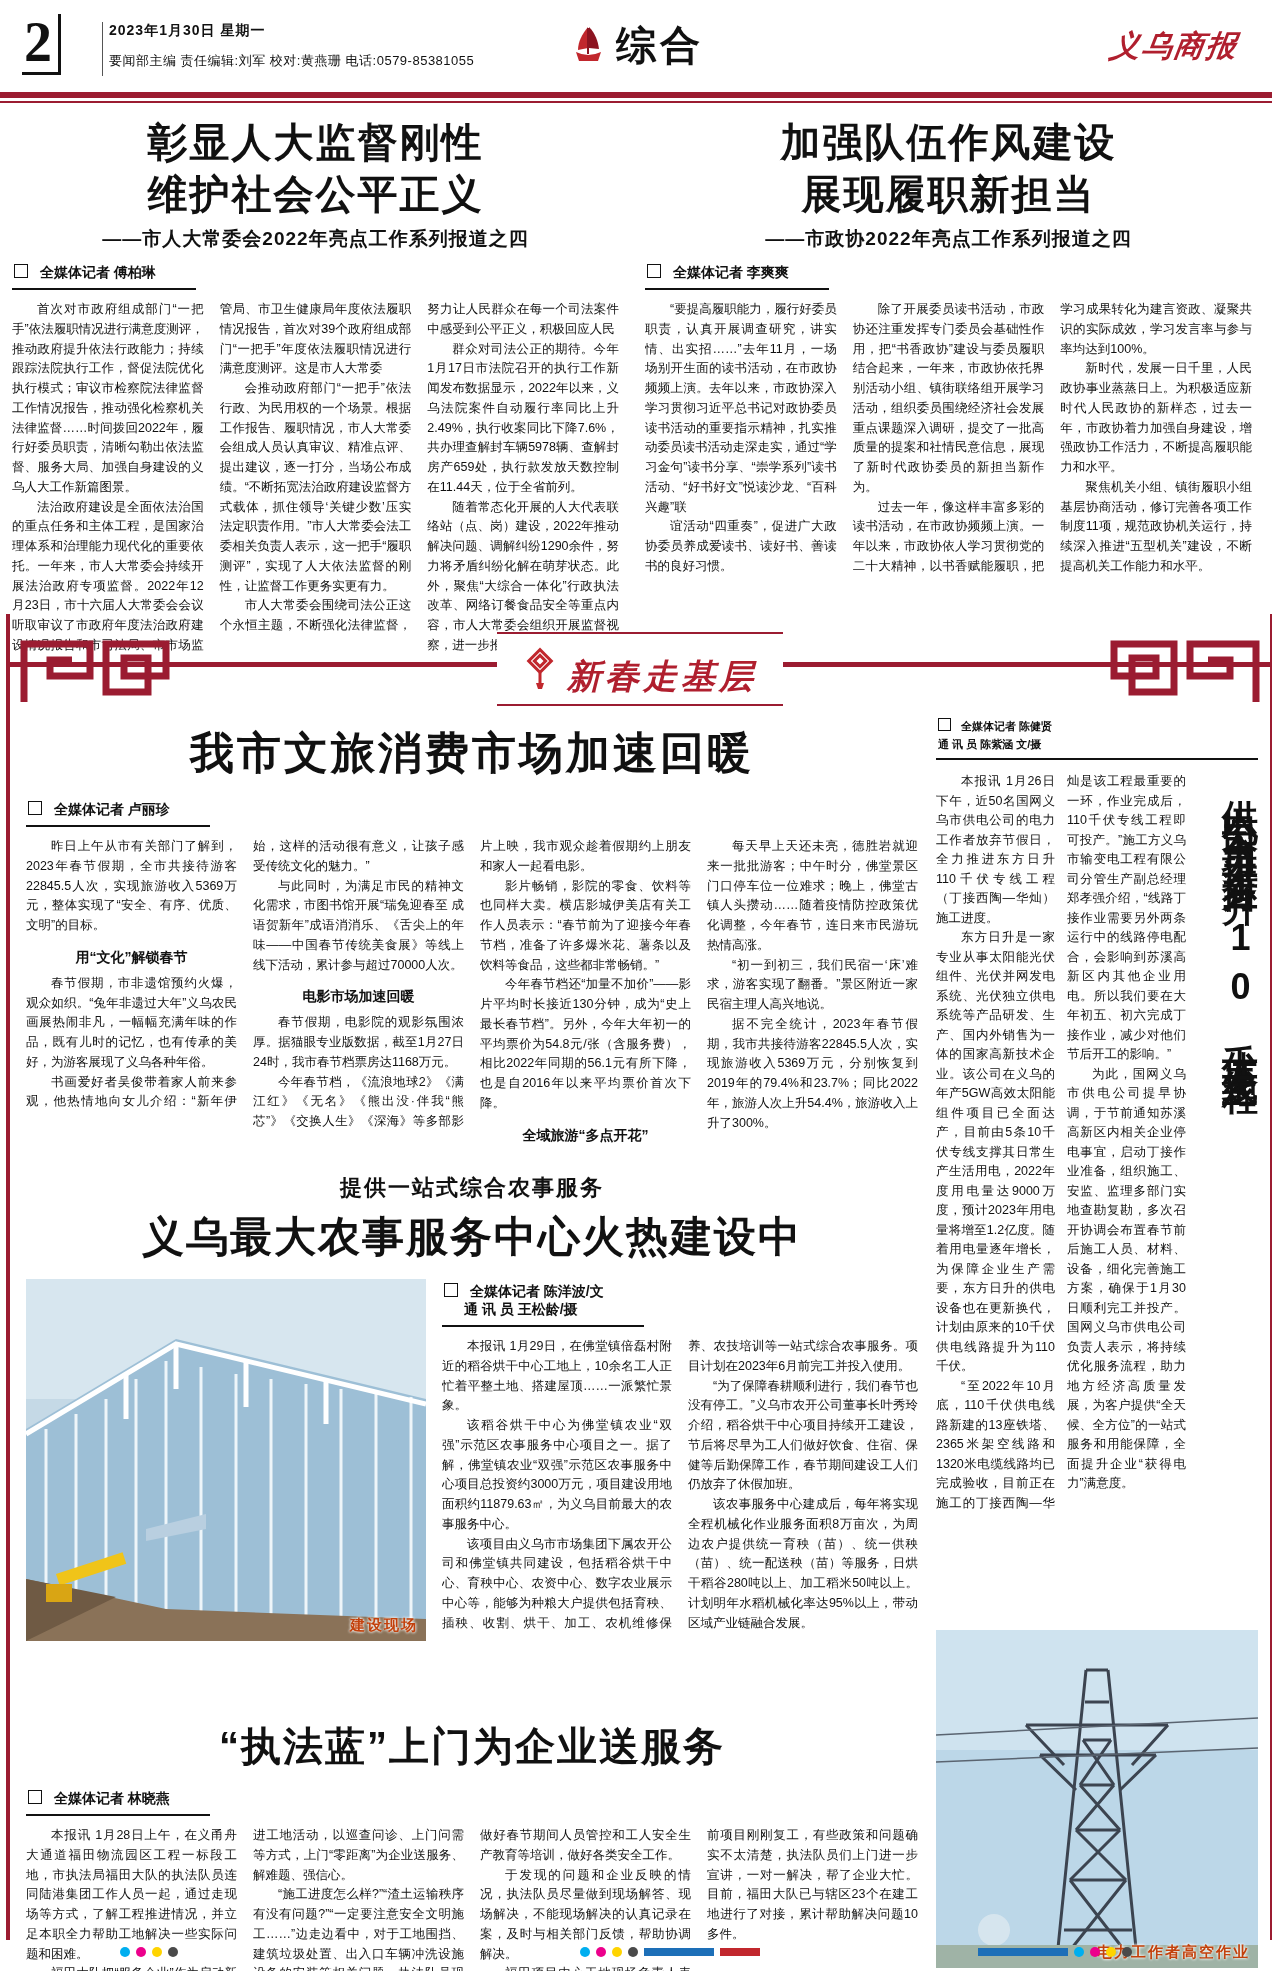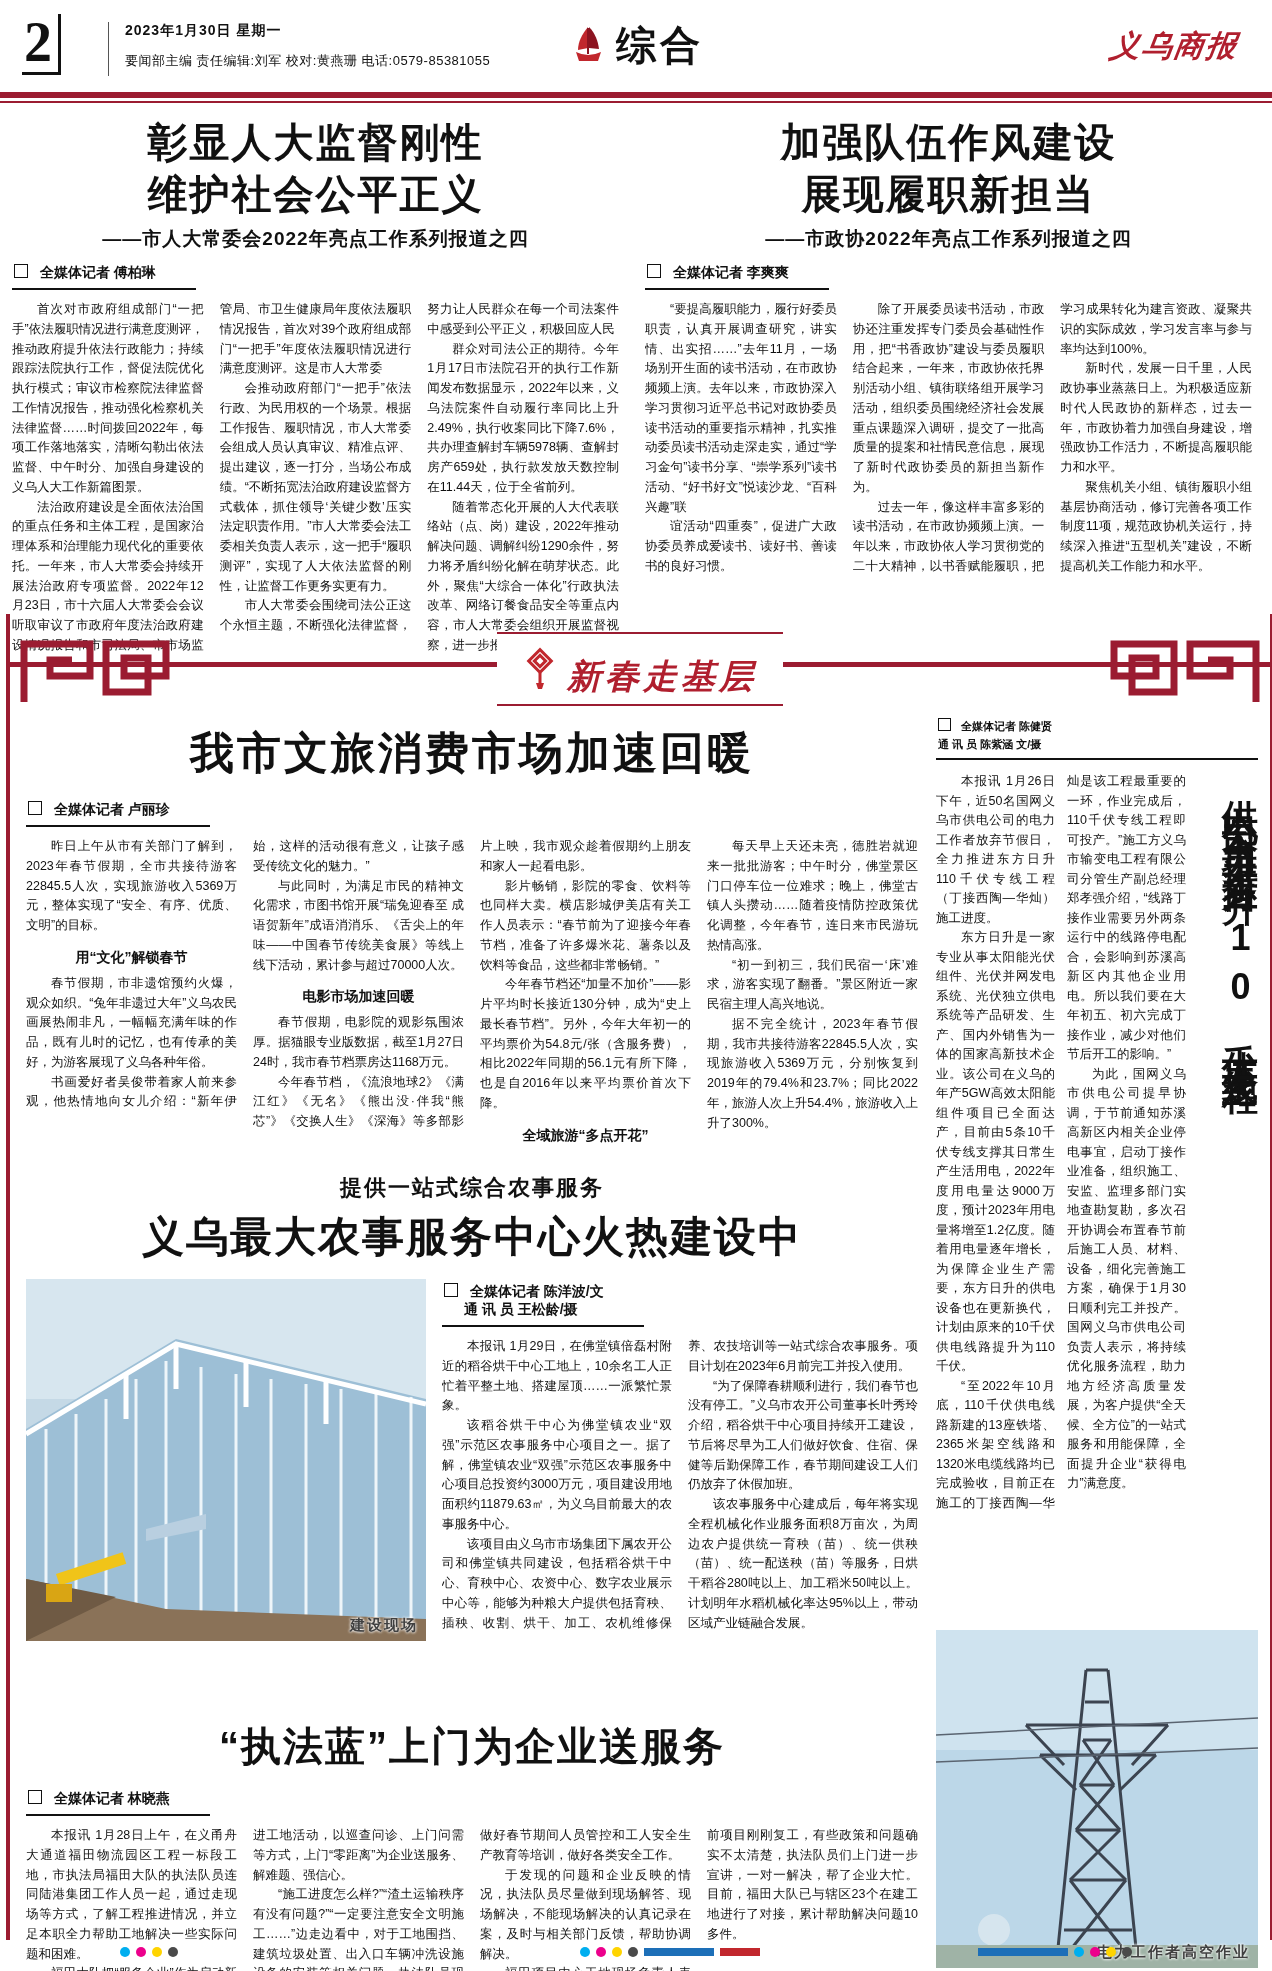--- a/index.html
+++ b/index.html
@@ -3,21 +3,21 @@
 <meta charset="utf-8">
 <style>
   html,body{margin:0;padding:0;background:#e8e8e8;}
   .page{position:relative;width:1272px;height:1971px;background:#fff;margin:0 auto;
         font-family:"Liberation Sans","DejaVu Sans",sans-serif;color:#111;overflow:hidden;}
   
   .masthead{position:absolute;top:8px;left:0;width:100%;height:80px;}
   .pageno{position:absolute;left:22px;top:6px;font-family:"Liberation Serif","DejaVu Serif",serif;
           font-size:56px;font-weight:bold;line-height:1;padding:0 6px 2px 2px;
           border-right:3px solid #111;border-bottom:3px solid #111;}
-  .mast-info{position:absolute;left:108px;top:14px;border-left:1px solid #555;padding-left:16px;height:54px;}
+  .mast-info{position:absolute;left:102px;top:14px;border-left:1px solid #555;padding-left:6px;height:54px;}
   .mast-date{font-size:14px;font-weight:bold;letter-spacing:1px;}
   .mast-staff{font-size:13px;margin-top:12px;letter-spacing:.5px;}
   .section-head{position:absolute;left:50%;top:10px;transform:translateX(-50%);display:flex;align-items:center;gap:8px;}
   .section-title{font-size:40px;font-weight:900;letter-spacing:4px;}
   .paper-name{position:absolute;right:34px;top:18px;color:#b01f2e;font-size:30px;font-weight:bold;
               font-family:"Liberation Serif","DejaVu Serif",serif;font-style:italic;letter-spacing:2px;
               transform:skewX(-8deg);}
   .mast-rule{position:absolute;top:92px;left:0;width:100%;}
   .mast-rule .r1{height:6px;background:#9b1c31;}
   .mast-rule .r2{height:2px;background:#9b1c31;margin-top:3px;}
@@ -50,21 +50,21 @@
   .left-col{flex:1;min-width:0;}
   .rail{width:322px;flex:none;display:flex;flex-direction:column;}
   
   .h2{font-size:44px;font-weight:900;text-align:center;letter-spacing:3px;margin:6px 0 14px;}
   .cols4{column-count:4;height:318px;}
   
   .kicker{font-size:22px;font-weight:bold;text-align:center;letter-spacing:2px;margin-top:18px;}
   .h3{font-size:42px;font-weight:900;text-align:center;letter-spacing:2px;margin:6px 0 14px;}
   .nongshi-flex{display:flex;gap:16px;}
   .photo{position:relative;overflow:hidden;flex:none;}
-  .photo-caption{position:absolute;right:8px;bottom:6px;color:#404040;font-weight:bold;font-size:15px;
+  .photo-caption{position:absolute;right:8px;bottom:6px;color:#c2410c;font-weight:bold;font-size:15px;
                  text-shadow:0 0 3px #fff,0 0 3px #fff;letter-spacing:2px;}
   .cols2{column-count:2;height:356px;}
   
   .h4{font-size:40px;font-weight:900;text-align:center;letter-spacing:2px;margin:26px 0 12px;}
   .cols4b{column-count:4;height:208px;}
   
   .rail-byline{font-size:11px;font-weight:bold;border-bottom:2.5px solid #111;padding:0 0 6px 2px;margin-bottom:12px;}
   .rail-byline .sq{display:inline-block;width:11px;height:11px;border:1.5px solid #111;margin-right:7px;vertical-align:-1px;}
   .rail-byline div{margin-top:3px;}
   .rail-main{display:flex;gap:10px;height:848px;}
@@ -114,21 +114,21 @@
       <div class="h1">
         <span>彰显人大监督刚性</span>
         <span>维护社会公平正义</span>
       </div>
       <div class="deck">——市人大常委会2022年亮点工作系列报道之四</div>
       <div class="byline">
         <span class="sq"></span>
         <span>全媒体记者 傅柏琳</span>
       </div>
       <div class="body-cols cols3">
-          <p>首次对市政府组成部门“一把手”依法履职情况进行满意度测评，推动政府提升依法行政能力；持续跟踪法院执行工作，督促法院优化执行模式；审议市检察院法律监督工作情况报告，推动强化检察机关法律监督……时间拨回2022年，每项工作落地落实，清晰勾勒出依法监督、中午时分、加强自身建设的义乌人大工作新篇图景。</p>
+          <p>首次对市政府组成部门“一把手”依法履职情况进行满意度测评，推动政府提升依法行政能力；持续跟踪法院执行工作，督促法院优化执行模式；审议市检察院法律监督工作情况报告，推动强化检察机关法律监督……时间拨回2022年，履行好委员职责，清晰勾勒出依法监督、服务大局、加强自身建设的义乌人大工作新篇图景。</p>
           <p>法治政府建设是全面依法治国的重点任务和主体工程，是国家治理体系和治理能力现代化的重要依托。一年来，市人大常委会持续开展法治政府专项监督。2022年12月23日，市十六届人大常委会会议听取审议了市政府年度法治政府建设情况报告和市司法局、市市场监管局、市卫生健康局年度依法履职情况报告，首次对39个政府组成部门“一把手”年度依法履职情况进行满意度测评。这是市人大常委</p>
           <p>会推动政府部门“一把手”依法行政、为民用权的一个场景。根据工作报告、履职情况，市人大常委会组成人员认真审议、精准点评、提出建议，逐一打分，当场公布成绩。“不断拓宽法治政府建设监督方式载体，抓住领导‘关键少数’压实法定职责作用。”市人大常委会法工委相关负责人表示，这一把手“履职测评”，实现了人大依法监督的刚性，让监督工作更务实更有力。</p>
           <p>市人大常委会围绕司法公正这个永恒主题，不断强化法律监督，努力让人民群众在每一个司法案件中感受到公平正义，积极回应人民</p>
           <p>群众对司法公正的期待。今年1月17日市法院召开的执行工作新闻发布数据显示，2022年以来，义乌法院案件自动履行率同比上升2.49%，执行收案同比下降7.6%，共办理查解封车辆5978辆、查解封房产659处，执行款发放天数控制在11.44天，位于全省前列。</p>
           <p>随着常态化开展的人大代表联络站（点、岗）建设，2022年推动解决问题、调解纠纷1290余件，努力将矛盾纠纷化解在萌芽状态。此外，聚焦“大综合一体化”行政执法改革、网络订餐食品安全等重点内容，市人大常委会组织开展监督视察，进一步推动社会治理高效能。</p>
         </div>
     </div>
 
     <div class="top-article">
       <div class="h1">

